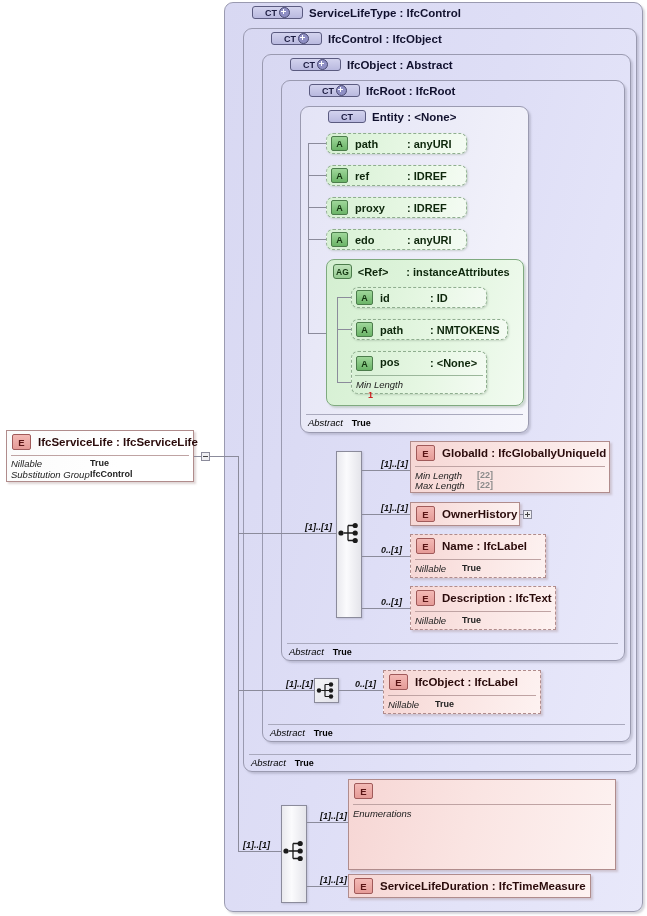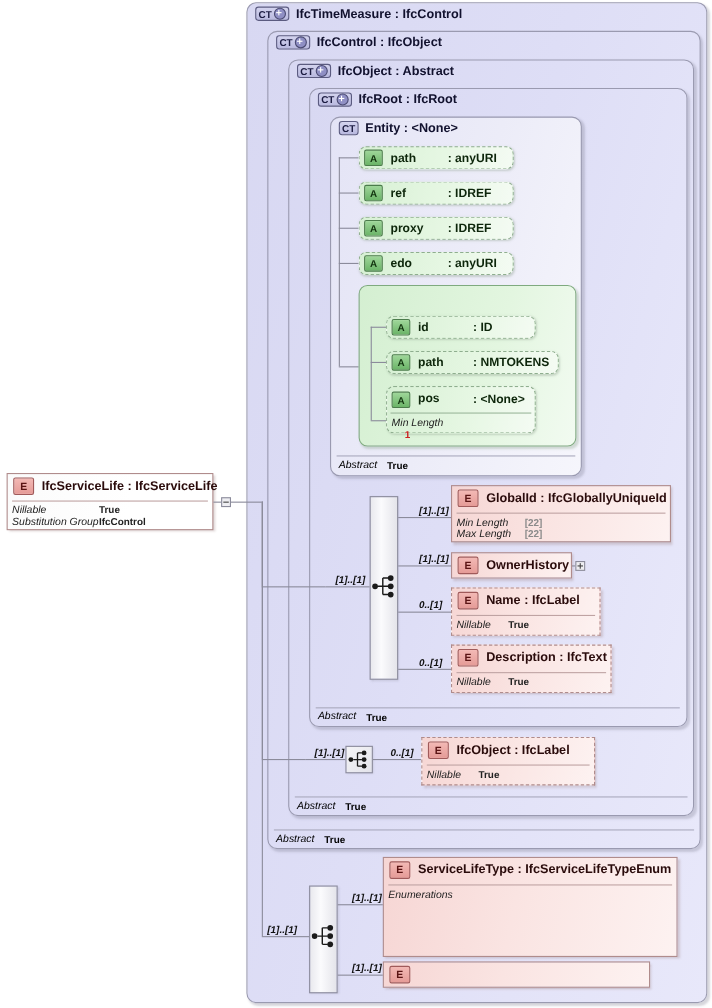--- a/index.html
+++ b/index.html
@@ -44,27 +44,28 @@
     gap: 6px;
     white-space: nowrap;
   }
   .ct-badge {
     display: inline-flex;
     align-items: center;
     gap: 2px;
     border: 1px solid #5b5b80;
     border-radius: 3px;
     background: linear-gradient(180deg, #d3d3ee 0%, #b9b9df 100%);
-    padding: 0px 2px;
+    padding: 0px 12px;
     height: 13px;
     box-sizing: border-box;
     font-size: 9px;
     font-weight: bold;
     color: #1b1b40;
     letter-spacing: 0px;
+    margin-left: 20px;
   }
   .ct-badge .plus {
     width: 9px; height: 9px;
     border-radius: 50%;
     background: #8f8fc4;
     border: 1px solid #4a4a72;
     position: relative;
     display: inline-block;
   }
   .ct-badge .plus::before,
@@ -303,21 +304,21 @@
   <div class="ct-box" style="left:243px; top:28px; width:394px; height:744px;"></div>
   <div class="ct-box" style="left:262px; top:54px; width:369px; height:688px;"></div>
   <div class="ct-box" style="left:281px; top:80px; width:344px; height:581px;"></div>
   <div class="ct-box entity-box" style="left:300px; top:106px; width:229px; height:327px;"></div>
 
   <div class="ct-header" style="left:232px; top:6px;">
     <span class="ct-badge">
       <span>CT</span>
         <span class="plus"></span>
     </span>
-    <span class="ct-title">IfcTimeMeasure : IfcControl</span>
+    <span class="ct-title">ServiceLifeType : IfcControl</span>
   </div>
 
   <div class="ct-header" style="left:251px; top:32px;">
     <span class="ct-badge">
       <span>CT</span>
         <span class="plus"></span>
     </span>
     <span class="ct-title">IfcControl : IfcObject</span>
   </div>
 
@@ -366,20 +367,25 @@
     <span class="attr-name">proxy</span>
     <span class="attr-type" style="left:80px;">: IDREF</span>
   </div>
   <div class="attr-box" style="left:326px; top:229px; width:141px; height:21px;">
     <span class="a-badge">A</span>
     <span class="attr-name">edo</span>
     <span class="attr-type" style="left:80px;">: anyURI</span>
   </div>
 
   <div class="ag-box" style="left:326px; top:259px; width:198px; height:147px;"></div>
+  <div class="ag-header" style="left:333px; top:264px;">
+    <span class="ag-badge">AG</span>
+    <span class="ag-title">&lt;Ref&gt;</span>
+    <span class="ag-title" style="margin-left:12px;">: instanceAttributes</span>
+  </div>
 
   <div class="vline" style="left:337px; top:297px; height:85px;"></div>
   <div class="hline" style="left:337px; top:297px; width:14px;"></div>
   <div class="hline" style="left:337px; top:329px; width:14px;"></div>
   <div class="hline" style="left:337px; top:382px; width:14px;"></div>
 
   <div class="attr-box" style="left:351px; top:287px; width:136px; height:21px;">
     <span class="a-badge">A</span>
     <span class="attr-name">id</span>
     <span class="attr-type" style="left:78px;">: ID</span>
@@ -557,25 +563,25 @@
   </svg>
 
   <div class="hline" style="left:307px; top:822px; width:41px;"></div>
   <div class="hline" style="left:307px; top:886px; width:41px;"></div>
   <div class="card" style="left:320px; top:811px;">[1]..[1]</div>
   <div class="card" style="left:320px; top:875px;">[1]..[1]</div>
 
   <div class="el-box" style="left:348px; top:779px; width:268px; height:91px;"></div>
   <div class="el-header" style="left:354px; top:783px;">
     <span class="e-badge">E</span>
-    <span class="el-title">ServiceLifeType : IfcServiceLifeTypeEnum</span>
   </div>
   <div class="el-sep" style="left:353px; top:804px; width:258px;"></div>
   <div class="facet" style="left:353px; top:808px;">
     <span class="k">Enumerations</span>
   </div>
 
   <div class="el-box" style="left:348px; top:874px; width:243px; height:24px;"></div>
   <div class="el-header" style="left:354px; top:878px;">
     <span class="e-badge">E</span>
+    <span class="el-title">ServiceLifeDuration : IfcTimeMeasure</span>
   </div>
 
 </div>
 
 </body></html>

